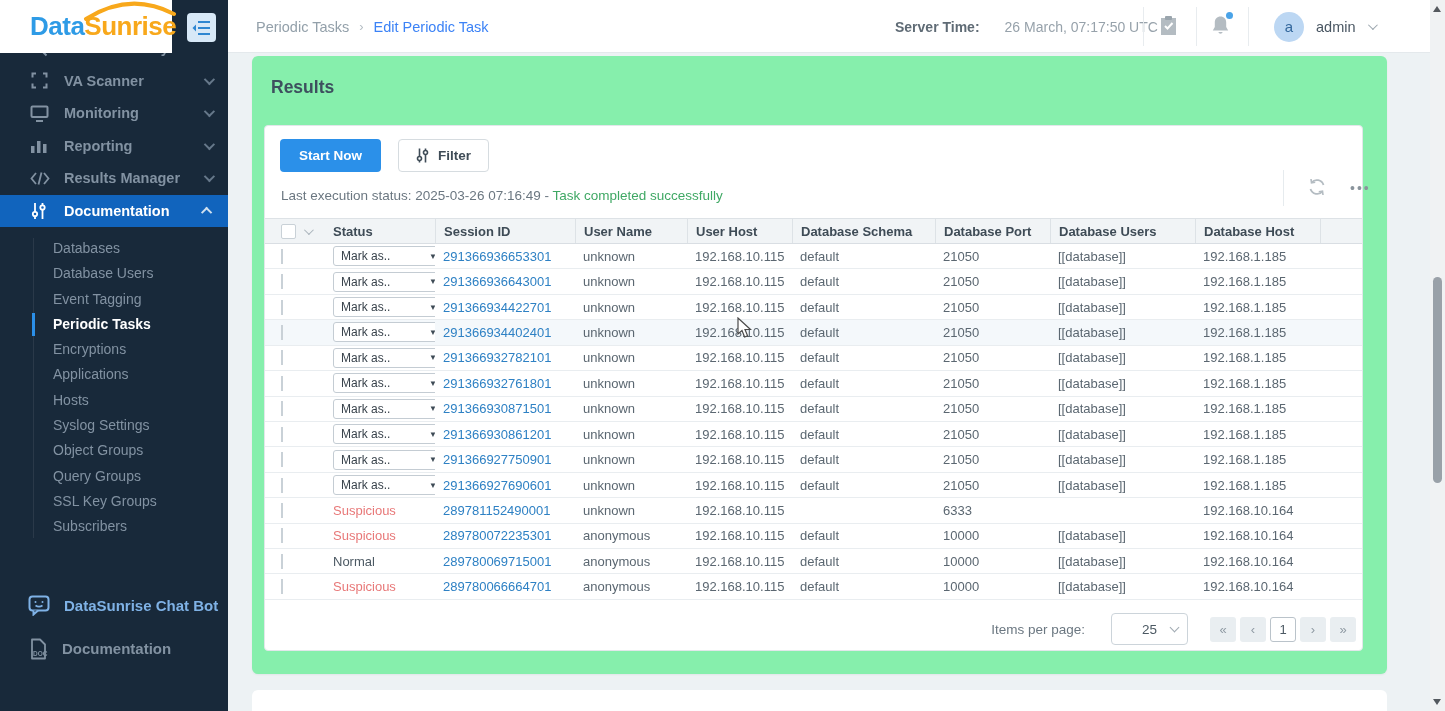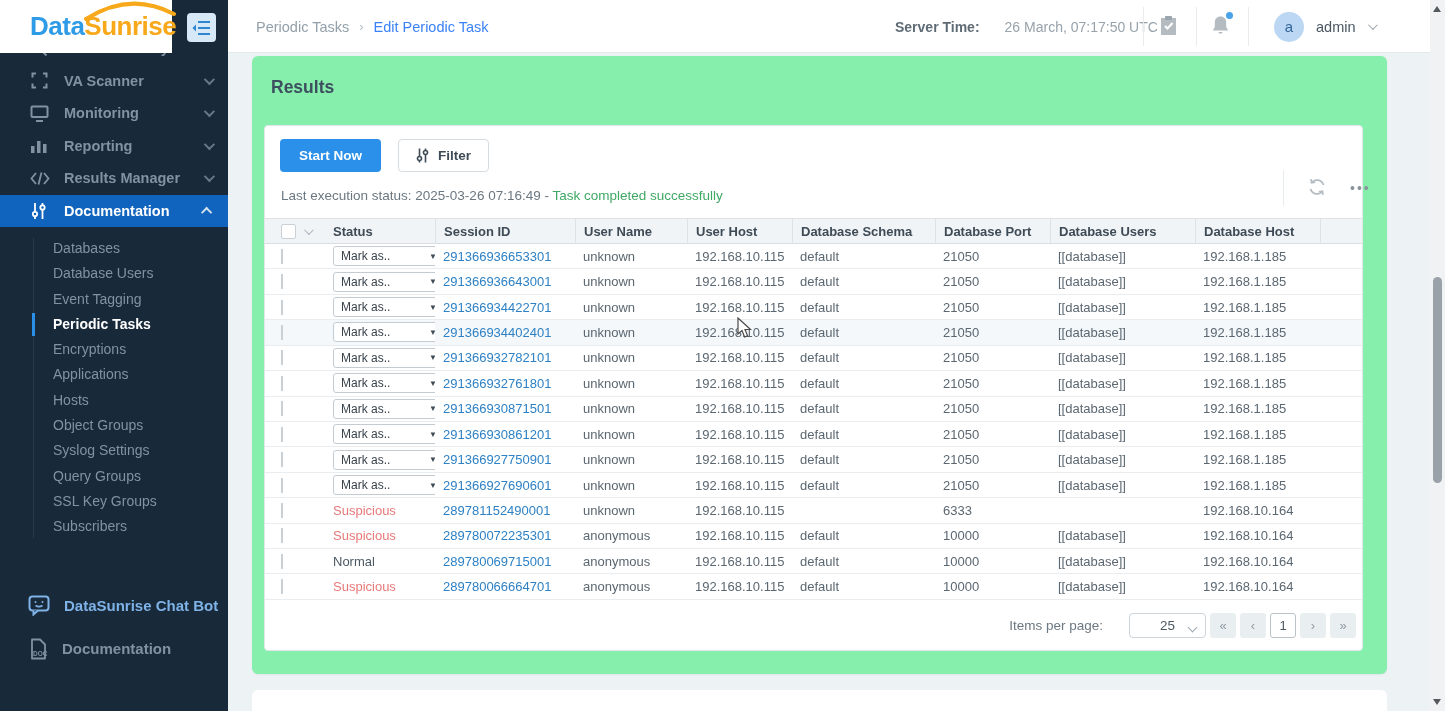--- a/index.html
+++ b/index.html
@@ -96,23 +96,23 @@
   .mark-btn { width:112px; height:20px; background:#fff; border:1px solid #c4ccd3; border-radius:3px;
     font-size:12px; color:#38424b; display:flex; align-items:center; justify-content:space-between;
     padding:0 7px; cursor:pointer; font-family:inherit; }
   .mark-caret { font-size:8px; color:#3e4b56; }
   .link { color:#2e81c4; text-decoration:none; cursor:pointer; }
   .status-suspicious { color:#e87878; }
   .status-normal { color:#4c5963; }
 
   .pagination { position:absolute; right:6px; top:487px; display:flex; align-items:center; }
   .ipp-label { color:#6b7781; font-size:13.5px; margin-right:26px; }
-  .ipp-select { position:relative; width:77px; height:25px; border:1px solid #ccd4da; border-radius:4px;
+  .ipp-select { position:relative; width:77px; height:32px; border:1px solid #ccd4da; border-radius:4px;
     background:#fff; display:flex; align-items:center; justify-content:center; color:#4c5963; font-size:13.5px;
-    cursor:pointer; }
+    margin-right:18px; cursor:pointer; }
   .ipp-caret { position:absolute; right:9px; top:10px; width:7px; height:7px;
     border-right:1.5px solid #a0aab2; border-bottom:1.5px solid #a0aab2; transform:rotate(45deg); }
   .pg-btn { min-width:26px; height:25px; background:#e9eef1; border:none; border-radius:3px; color:#8f9aa3;
     display:flex; align-items:center; justify-content:center; font-size:13px; margin-left:4px; cursor:pointer;
     font-family:inherit; }
   .pg-btn.current { background:#fff; border:1px solid #bac3ca; color:#4c5963; }
 
   .card2 { position:absolute; left:24px; top:637px; width:1135px; height:24px; background:#fff; border-radius:6px 6px 0 0; }
 
   
@@ -197,22 +197,22 @@
   </nav>
 
   <div class="subnav">
       <div class="sub-item"><span>Databases</span></div>
       <div class="sub-item"><span>Database Users</span></div>
       <div class="sub-item"><span>Event Tagging</span></div>
       <div class="sub-item active"><span>Periodic Tasks</span></div>
       <div class="sub-item"><span>Encryptions</span></div>
       <div class="sub-item"><span>Applications</span></div>
       <div class="sub-item"><span>Hosts</span></div>
+      <div class="sub-item"><span>Syslog Settings</span></div>
       <div class="sub-item"><span>Object Groups</span></div>
-      <div class="sub-item"><span>Syslog Settings</span></div>
       <div class="sub-item"><span>Query Groups</span></div>
       <div class="sub-item"><span>SSL Key Groups</span></div>
       <div class="sub-item"><span>Subscribers</span></div>
     </div>
 
   <div class="side-links">
     <div class="side-link chatbot-link">
       <span class="licon">
         <svg width="22" height="21" viewBox="0 0 22 21" fill="none" stroke="#7fb2e6" stroke-width="2">
             <rect x="1.5" y="1.5" width="19" height="14" rx="3"></rect>

